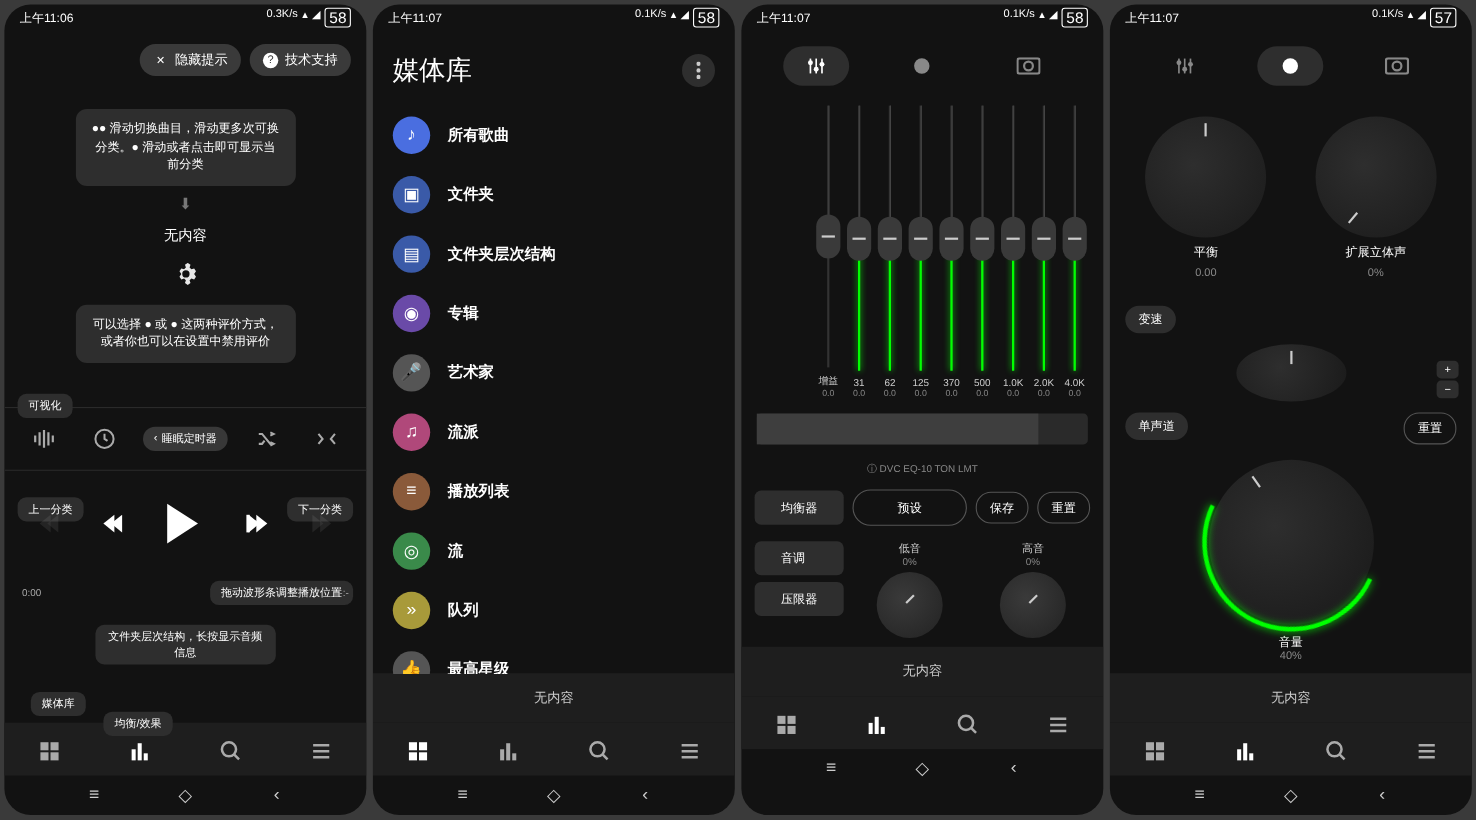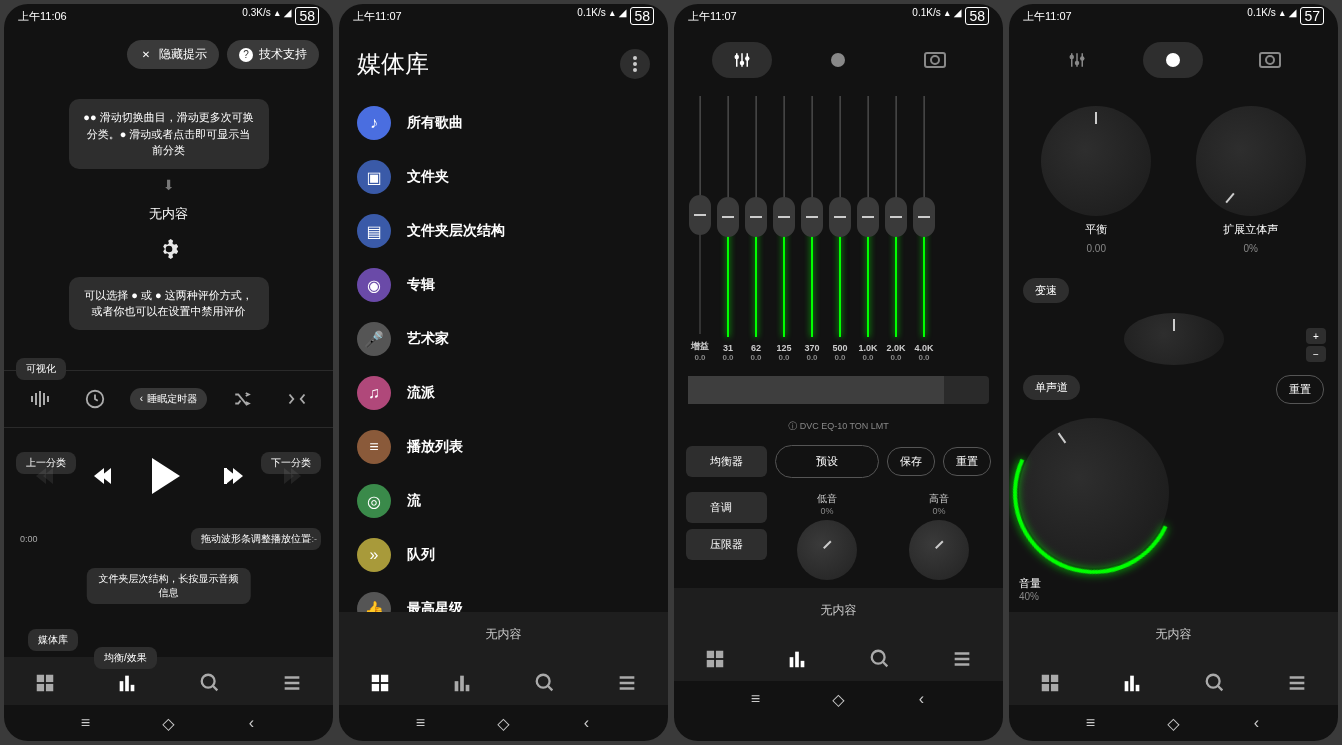--- a/index.html
+++ b/index.html
@@ -103,21 +103,21 @@
 .more-btn { width: 30px; height: 30px; border-radius: 50%; background: #2e2e2e; display: flex; align-items: center; justify-content: center; }
 .lib-list { flex: 1; overflow-y: auto; padding: 6px 0; }
 .lib-item { display: flex; align-items: center; gap: 16px; padding: 10px 18px; }
 .lib-icon { width: 34px; height: 34px; border-radius: 50%; display: flex; align-items: center; justify-content: center; font-size: 16px; color: #fff; }
 .lib-label { font-size: 14px; font-weight: bold; }
 
 
 .eq-tabs { display: flex; justify-content: space-around; padding: 14px 20px 8px; }
 .eq-tab { width: 60px; height: 36px; display: flex; align-items: center; justify-content: center; border-radius: 18px; }
 .eq-tab.active { background: #2e2e2e; }
-.eq-sliders { display: flex; justify-content: flex-start; padding: 10px 12px 4px; height: 280px; font-weight: bold; }
+.eq-sliders { display: flex; justify-content: flex-end; padding: 10px 12px 4px; height: 280px; }
 .eq-col { display: flex; flex-direction: column; align-items: center; width: 28px; }
 .eq-track { flex: 1; width: 2px; background: #333; position: relative; display: flex; justify-content: center; }
 .eq-track::before { content: ''; position: absolute; top: 0; bottom: 50%; width: 1px; background: #444; }
 .eq-knob {
   position: absolute; top: 50%; transform: translateY(-50%);
   width: 22px; height: 40px; background: #3a3a3a; border-radius: 11px;
   display: flex; align-items: center; justify-content: center;
 }
 .eq-knob::after { content: ''; width: 12px; height: 2px; background: #ccc; }
 .eq-glow { position: absolute; top: 50%; bottom: 0; width: 2px; background: #0f0; box-shadow: 0 0 6px #0f0; }
@@ -141,21 +141,21 @@
 
 .big-knob-row { display: flex; justify-content: space-around; padding: 20px 10px; }
 .big-knob-col { display: flex; flex-direction: column; align-items: center; gap: 6px; }
 .big-knob { width: 110px; height: 110px; border-radius: 50%; background: radial-gradient(circle at 40% 40%, #2e2e2e, #1a1a1a); position: relative; }
 .big-knob-tick { position: absolute; width: 2px; height: 12px; background: #ccc; }
 .bk-label { font-size: 11px; }
 .bk-val { font-size: 10px; color: #888; }
 .speed-pill { background: #2e2e2e; border-radius: 14px; padding: 5px 12px; font-size: 11px; margin: 4px 14px; align-self: flex-start; }
 .center-knob { width: 100px; height: 100px; border-radius: 50%; background: radial-gradient(circle at 40% 40%, #2e2e2e, #1a1a1a); margin: 6px auto; position: relative; }
 .pill-row2 { display: flex; justify-content: space-between; padding: 4px 14px; }
-.vol-wrap { display: flex; flex-direction: column; padding: 10px; }
+.vol-wrap { display: flex; flex-direction: column; align-items: center; padding: 10px; }
 .vol-knob { width: 150px; height: 150px; border-radius: 50%; background: radial-gradient(circle at 40% 40%, #2e2e2e, #181818); position: relative; }
 .vol-arc {
   position: absolute; inset: -6px;
   border-radius: 50%;
   border: 4px solid transparent;
   border-bottom-color: #0f0;
   border-left-color: #0f0;
   transform: rotate(-20deg);
   filter: drop-shadow(0 0 4px #0f0);
 }

